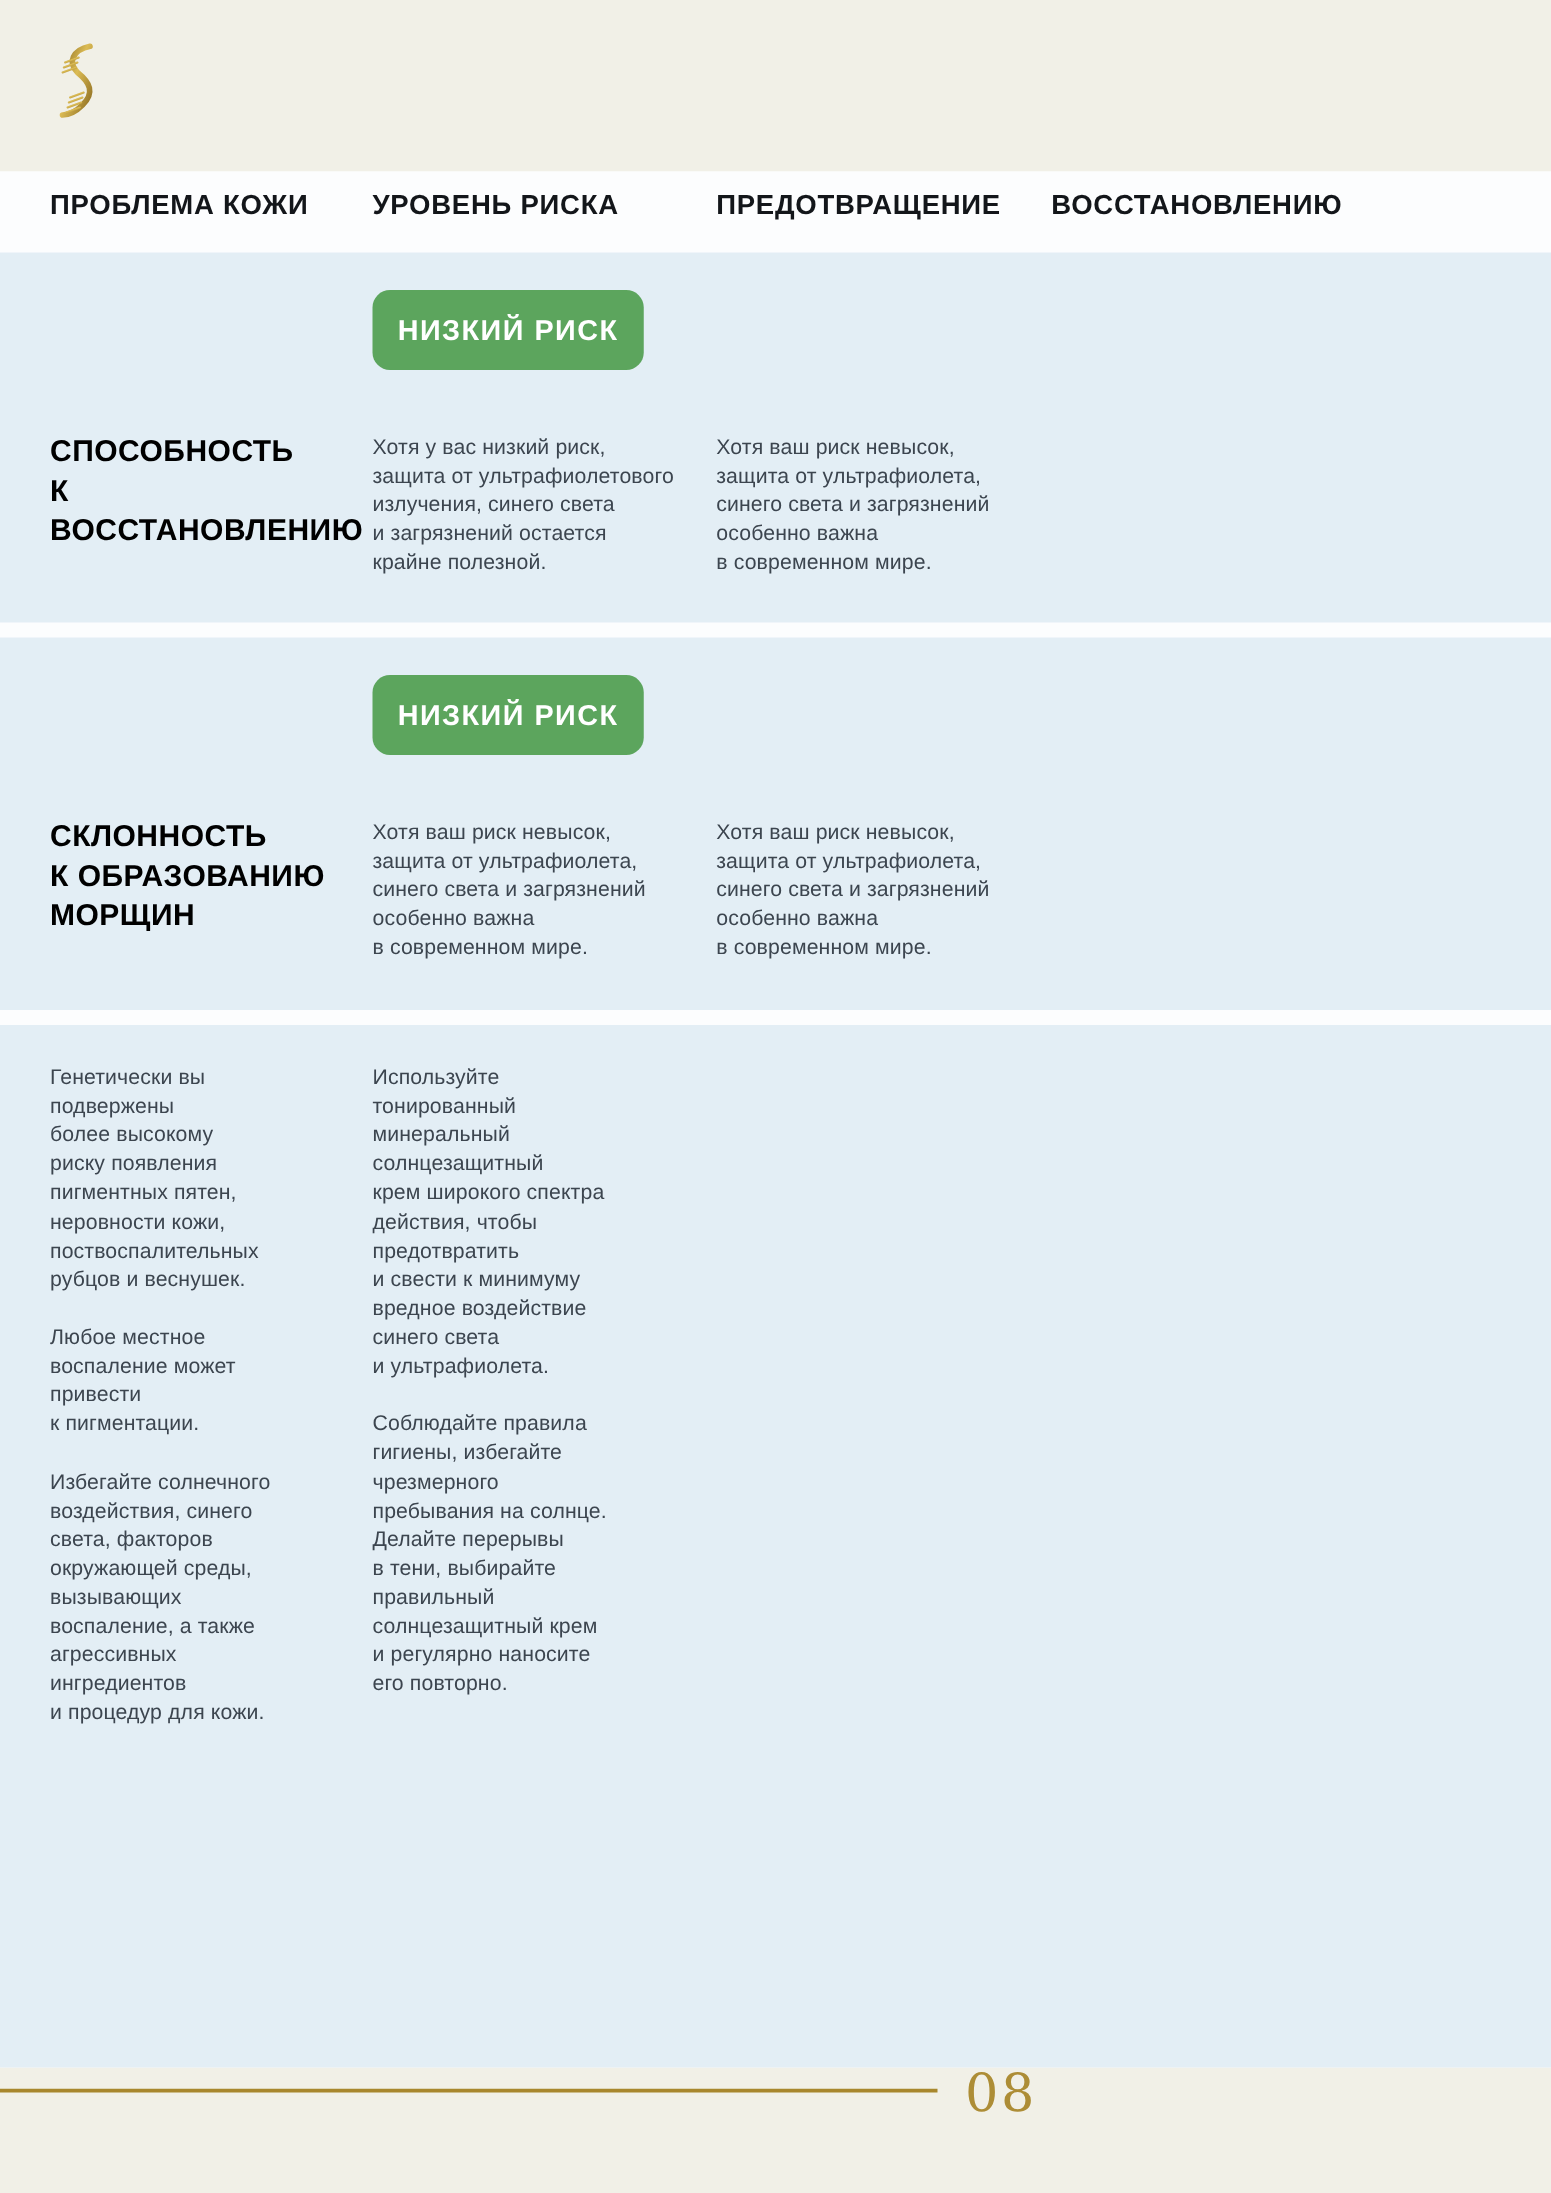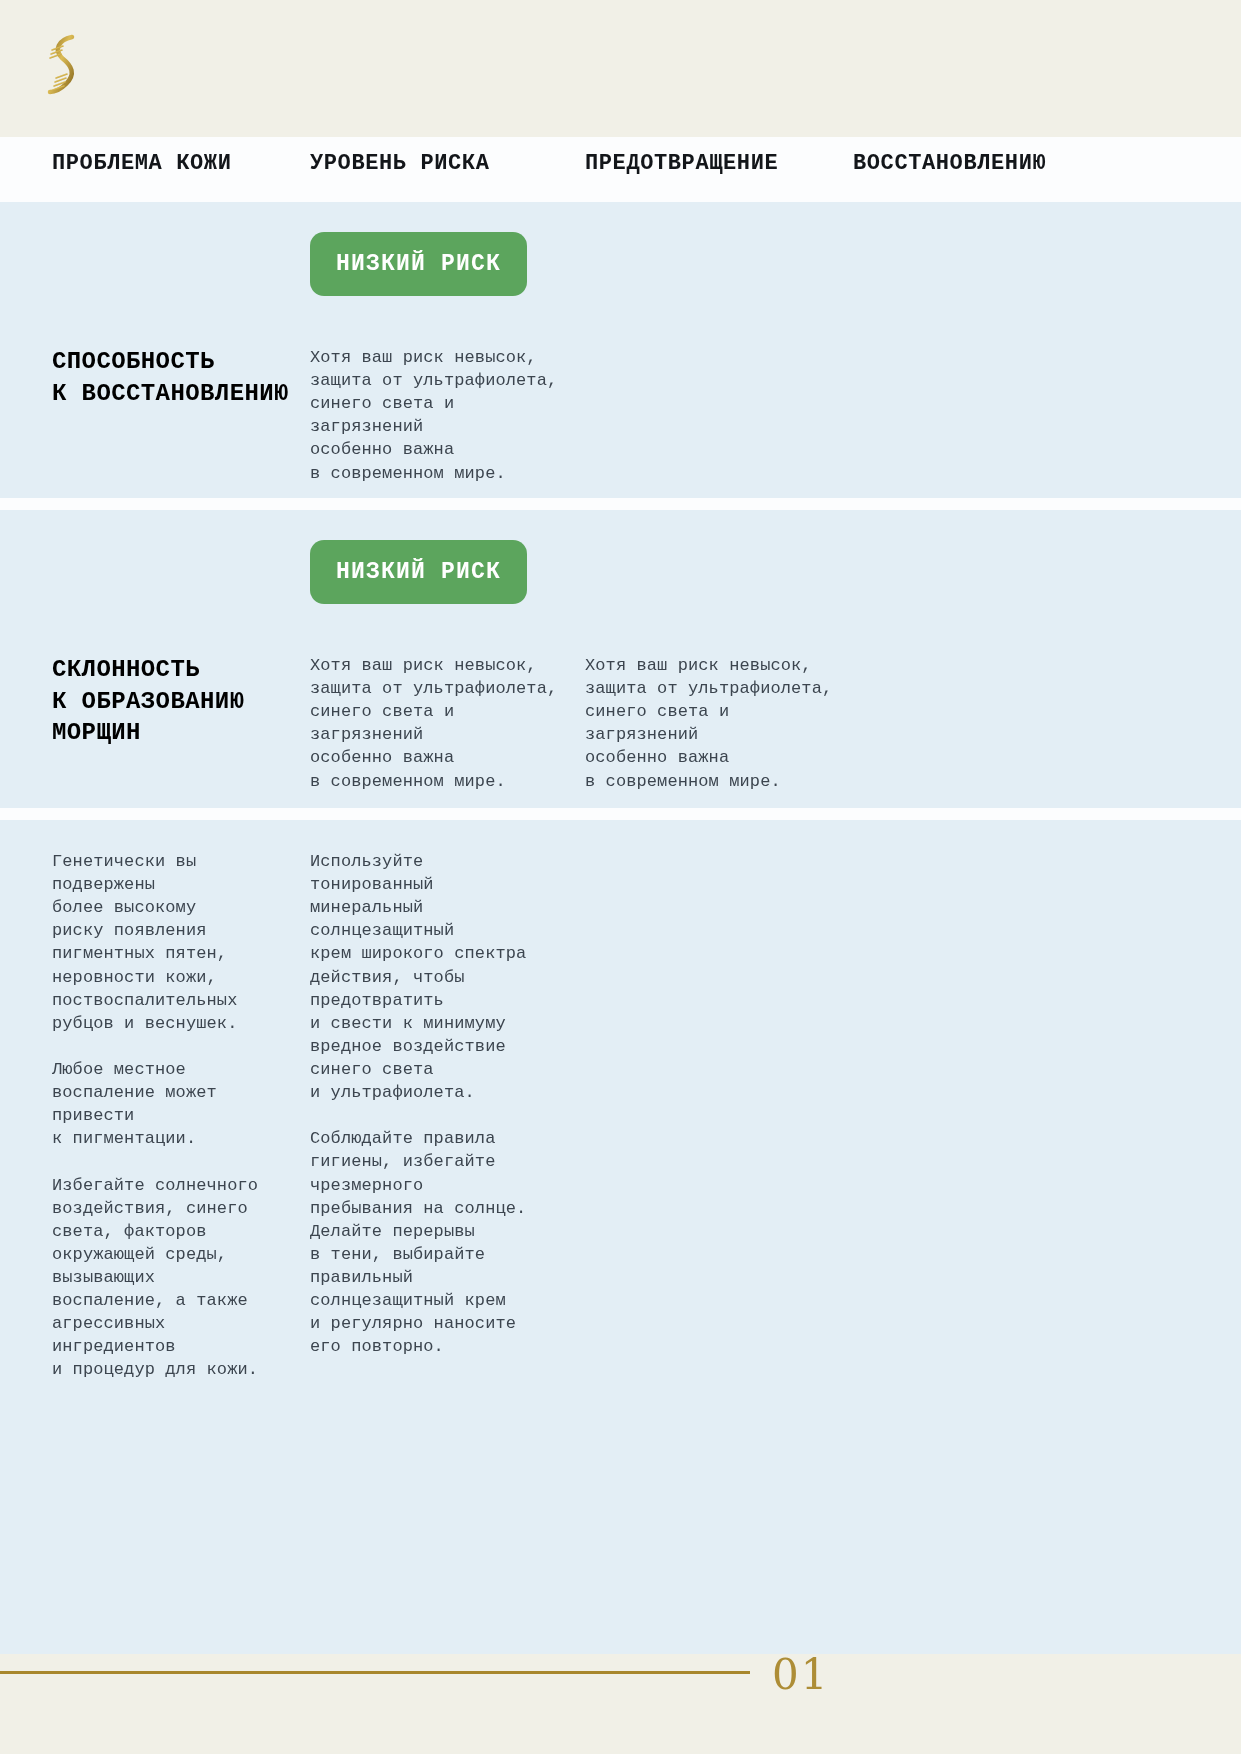--- a/index.html
+++ b/index.html
@@ -18,22 +18,21 @@
   
   .sheet {
     position:absolute; top:137px; left:0; width:1241px;
     background:#FCFDFE;
   }
 
   
   .cols {
     display:grid;
     grid-template-columns:258px 275px 268px 356px;
-    padding-left:52px;
-    font-family:Liberation Mono, monospace;
+    padding-left:40px;
   }
 
   
   .thead { height:65px; align-items:start; padding-top:14px; }
   .th {
     font-size:22px; font-weight:bold; color:#13161A;
     letter-spacing:0.6px; white-space:nowrap;
   }
 
   
@@ -114,20 +113,25 @@
     <div class="th">ВОССТАНОВЛЕНИЮ</div>
   </div>
 
   <div class="panel panel-1">
     <div class="cols badge-row">
       <div class="badge badge-low">НИЗКИЙ РИСК</div>
     </div>
     <div class="cols">
       <div class="problem-title">СПОСОБНОСТЬ
 К ВОССТАНОВЛЕНИЮ</div>
+      <div class="cell">Хотя у вас низкий риск,
+защита от ультрафиолетового
+излучения, синего света
+и загрязнений остается
+крайне полезной.</div>
       <div class="cell">Хотя ваш риск невысок,
 защита от ультрафиолета,
 синего света и загрязнений
 особенно важна
 в современном мире.</div>
       <div class="cell"></div>
     </div>
   </div>
 
   <div class="panel panel-2">
@@ -198,13 +202,13 @@
 правильный
 солнцезащитный крем
 и регулярно наносите
 его повторно.</div>
     </div>
   </div>
 
 </div>
 
 <div class="footer-line"></div>
-<div class="page-number">01</div>
+<div class="page-number">08</div>
 
 </body></html>

